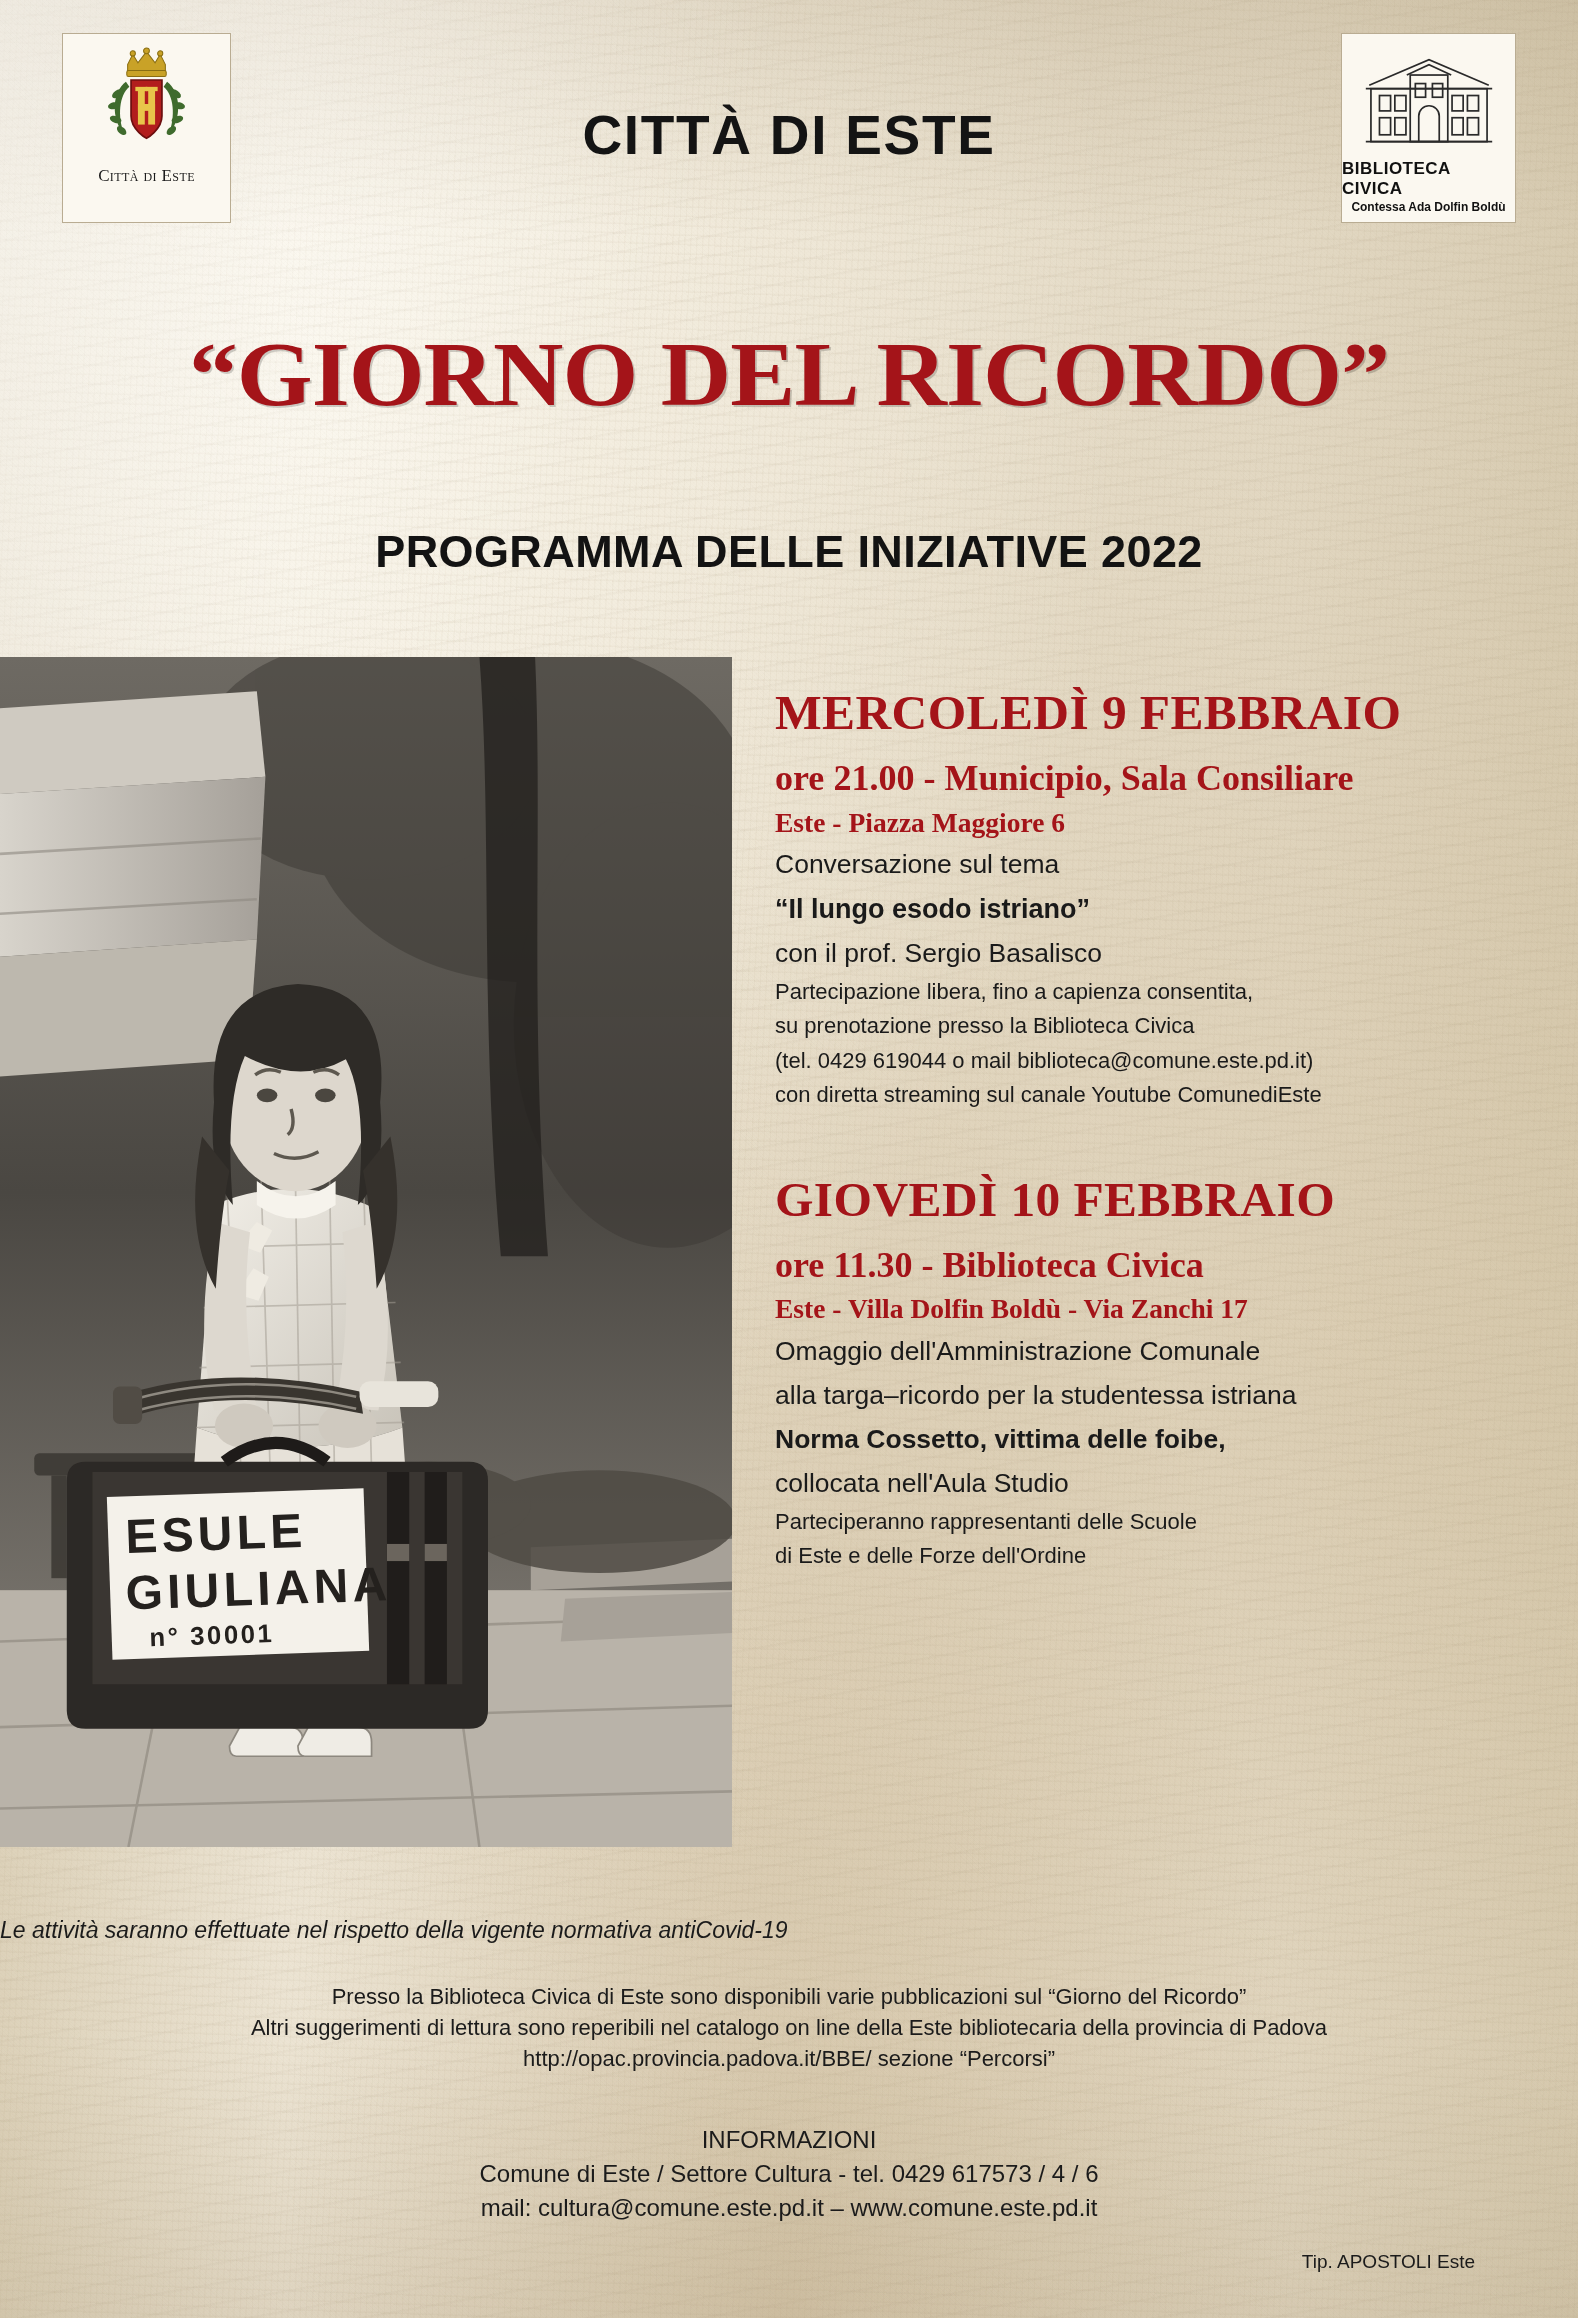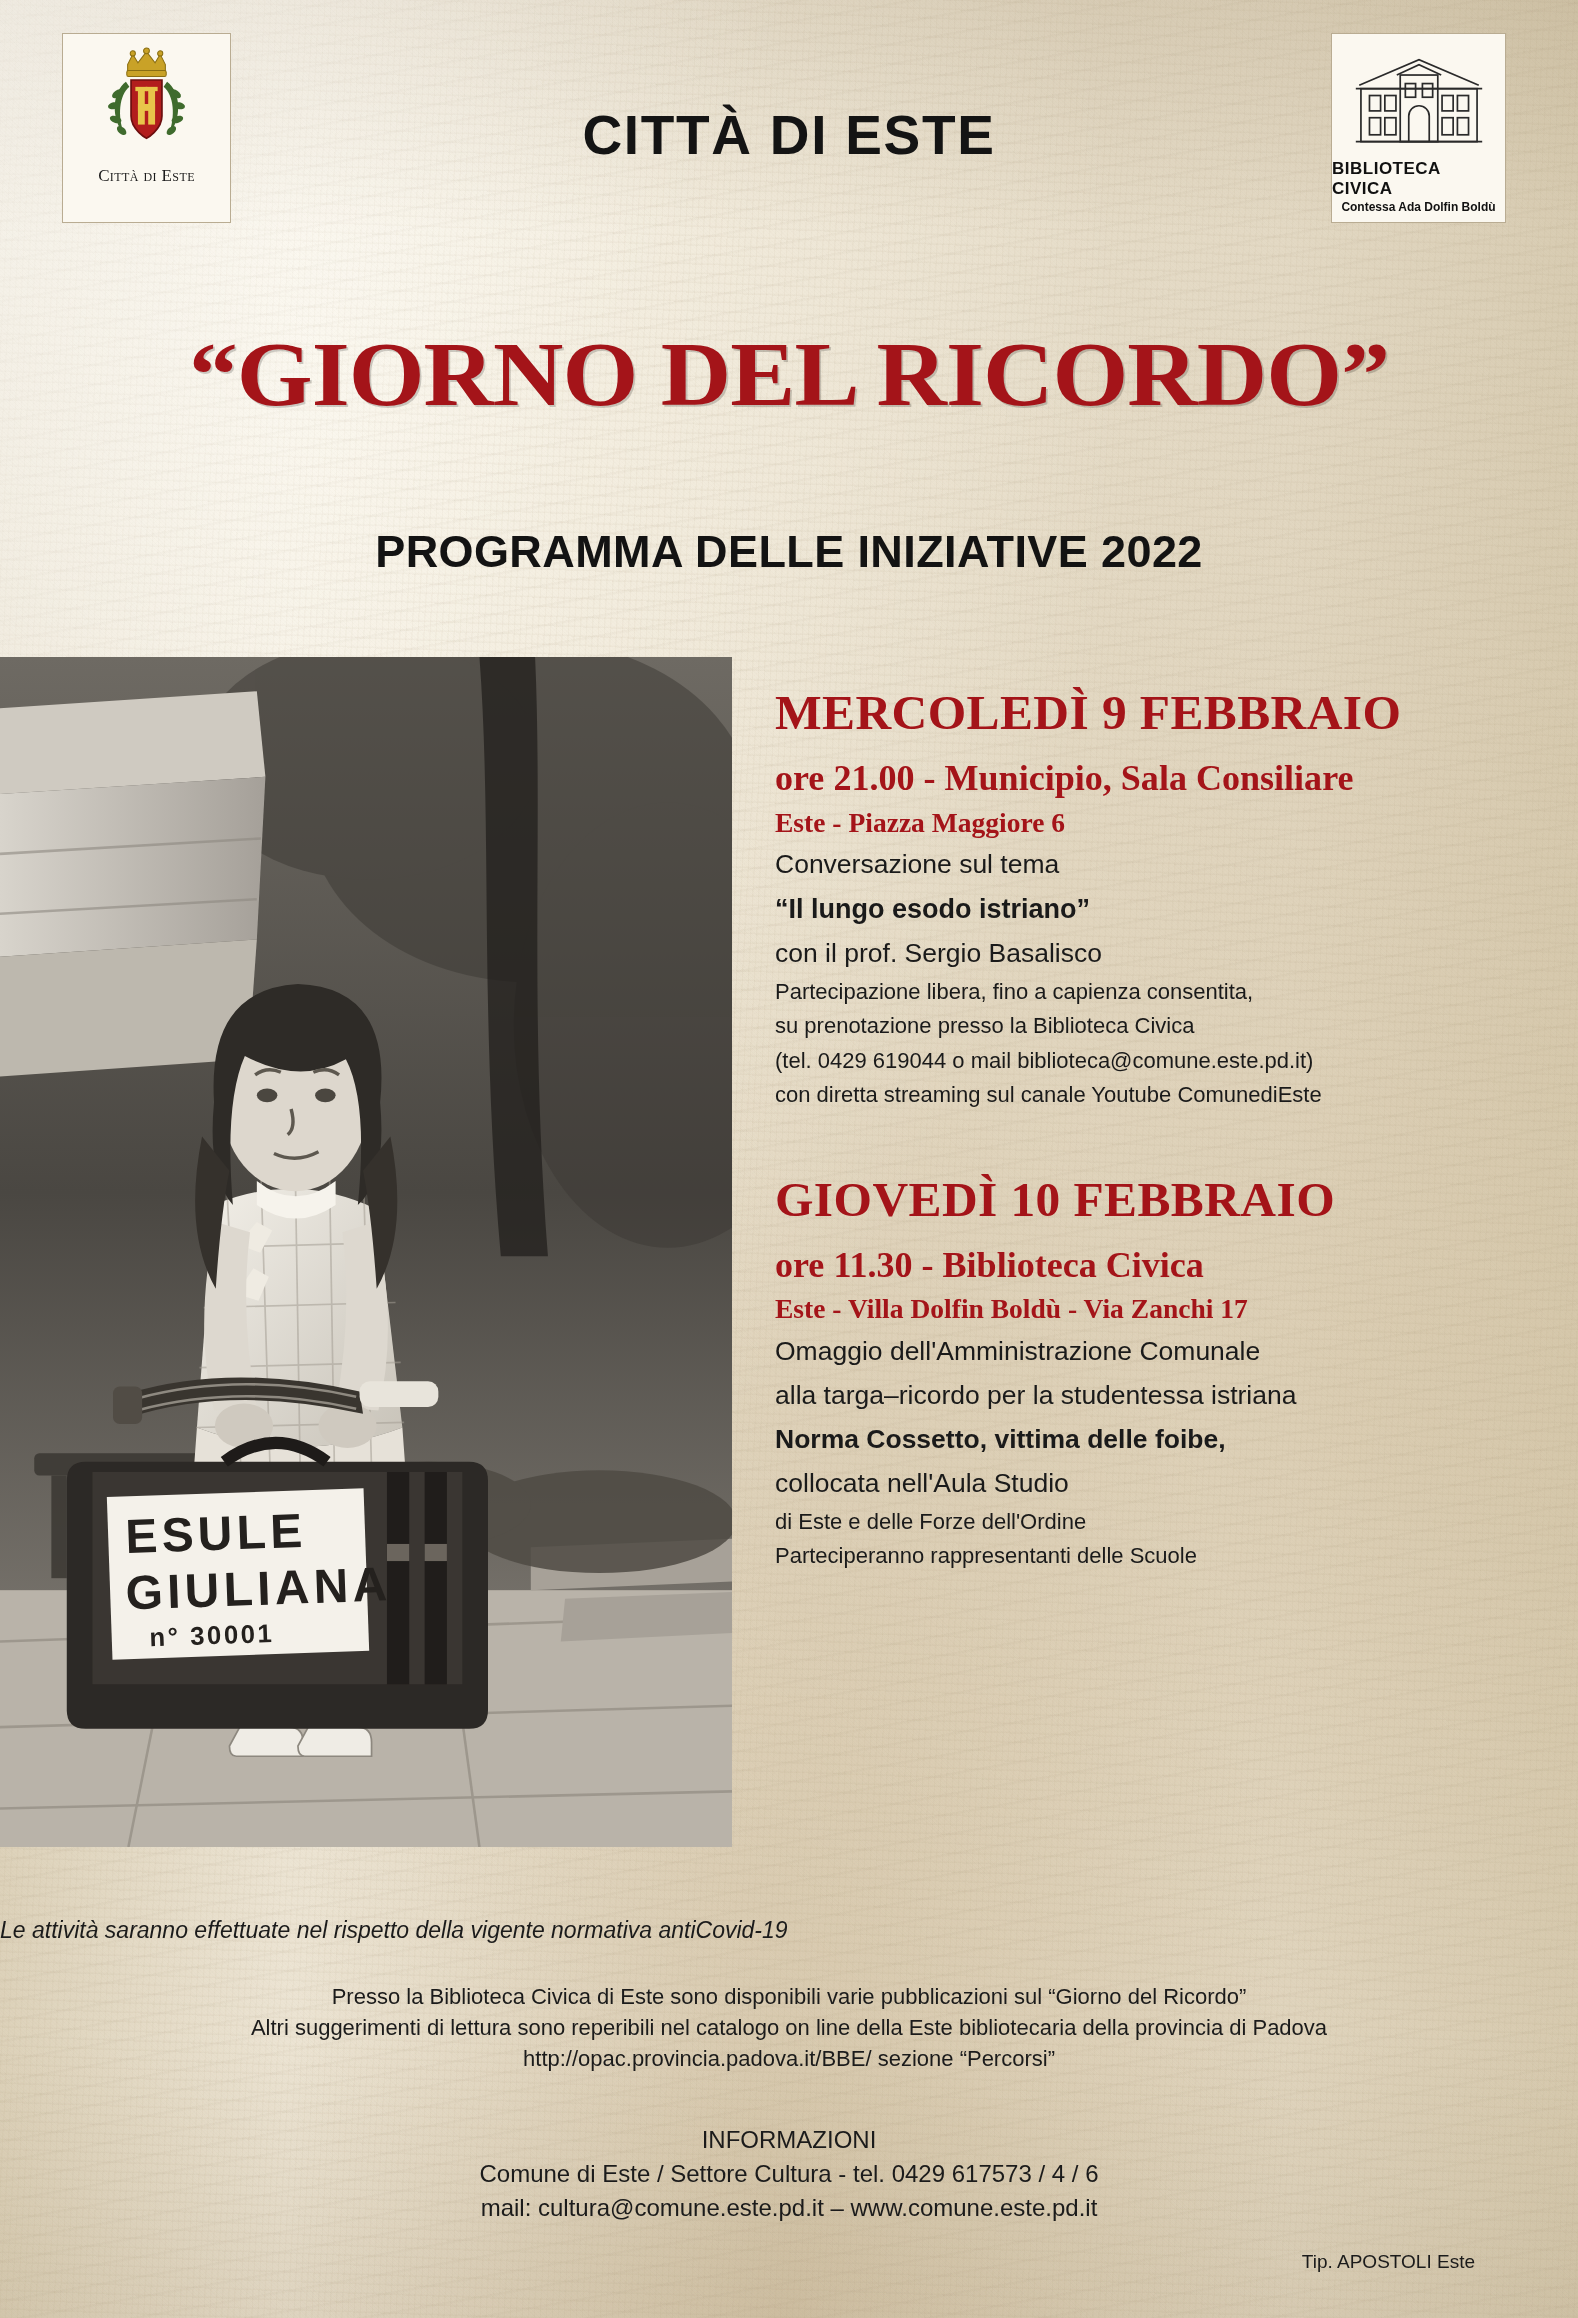--- a/index.html
+++ b/index.html
@@ -78,21 +78,21 @@
     top: 103px;
     text-align: center;
     font-size: 55px;
     font-weight: 700;
     letter-spacing: 1.7px;
     color: #141414;
   }
 
   .biblio {
     position: absolute;
-    right: 72px; top: 33px;
+    right: 62px; top: 33px;
     width: 175px; height: 190px;
     background: #fbf8f0;
     border: 0.9px solid #b9ac92;
     display: flex;
     flex-direction: column;
     align-items: center;
     padding-top: 12px;
     box-sizing: border-box;
   }
   .biblio-art { width: 144px; height: 111px; }
@@ -490,22 +490,22 @@
     <div class="gap"></div>
 
     <div>
       <div class="ev-day">GIOVEDÌ 10 FEBBRAIO</div>
       <div class="ev-time">ore 11.30 - Biblioteca Civica</div>
       <div class="ev-place">Este - Villa Dolfin Boldù - Via Zanchi 17</div>
       <div class="ev-line med">Omaggio dell'Amministrazione Comunale</div>
       <div class="ev-line med">alla targa–ricordo per la studentessa istriana</div>
       <div class="ev-line med" style="font-weight:700;">Norma Cossetto, vittima delle foibe,</div>
       <div class="ev-line med">collocata nell'Aula Studio</div>
+      <div class="ev-line small">Parteciperanno rappresentanti delle Scuole</div>
       <div class="ev-line small">di Este e delle Forze dell'Ordine</div>
-      <div class="ev-line small">Parteciperanno rappresentanti delle Scuole</div>
     </div>
   </div>
 
   <div class="covid">Le attività saranno effettuate nel rispetto della vigente normativa antiCovid-19</div>
 
   <div class="footer-block biblio-note">
     <div>Presso la Biblioteca Civica di Este sono disponibili varie pubblicazioni sul “Giorno del Ricordo”</div>
     <div>Altri suggerimenti di lettura sono reperibili nel catalogo on line della Este bibliotecaria della provincia di Padova</div>
     <div>http://opac.provincia.padova.it/BBE/ sezione “Percorsi”</div>
   </div>

